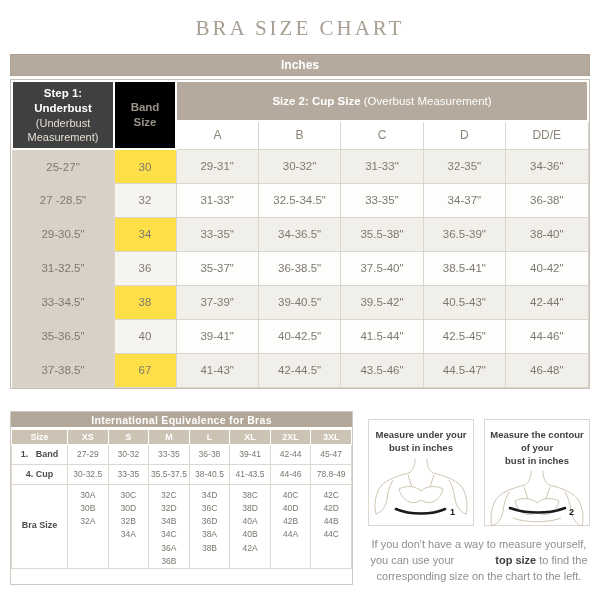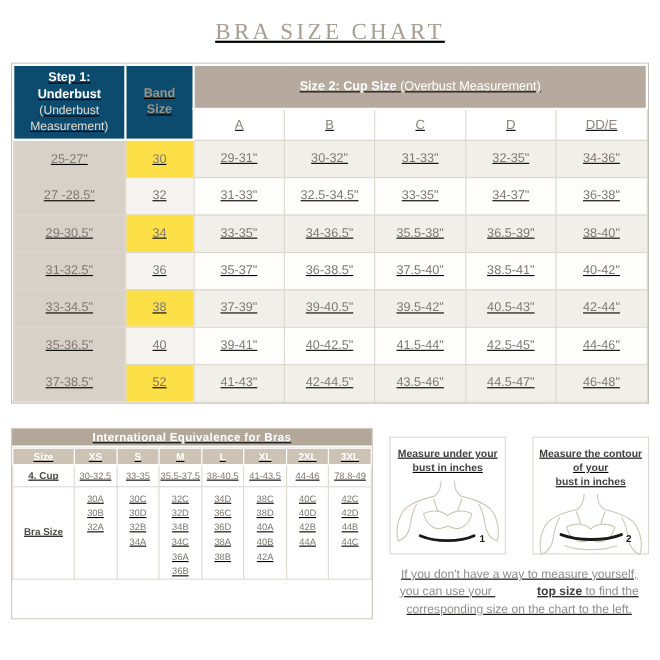--- a/index.html
+++ b/index.html
@@ -1,38 +1,38 @@
 <!DOCTYPE html>
 <html><head>
 <meta charset="utf-8">
 <style>
   * { box-sizing: border-box; margin: 0; padding: 0; }
   html, body { width: 600px; height: 600px; background: #fff;
     font-family: "Liberation Sans", sans-serif; }
-  .page { width: 600px; height: 600px; overflow: hidden; text-decoration: underline; }
+  .page { width: 600px; height: 600px; overflow: hidden; }
 
   
   .title { text-align: center; font-family: "Liberation Serif", serif;
     color: #a89e91; font-size: 21px; letter-spacing: 3px; font-weight: 400;
     padding: 16px 0 13px; }
 
   
   .inches-bar { margin: 0 10px; height: 22px; background: #b5aa9d; color: #fff;
     font-weight: bold; font-size: 12px; display: flex; align-items: center;
     justify-content: center; border: 1px solid #aca192; }
   .main-wrap { margin: 3px 10px 0; border: 1px solid #c6bfb2; }
   table { border-collapse: collapse; }
   .main-table { width: 100%; table-layout: fixed; }
   .main-table th, .main-table td { text-align: center; vertical-align: middle; }
-  th.step1 { background: #0c4a6e; border: 2px solid #fff; padding: 4px 2px; }
+  th.step1 { background: #404040; border: 2px solid #fff; padding: 4px 2px; }
   .step1-bold { color: #fff; font-weight: bold; font-size: 11.5px;
     line-height: 1.3; white-space: pre-line; }
   .step1-sub { color: #e4ddd2; font-weight: normal; font-size: 11px;
     line-height: 1.25; white-space: pre-line; margin-top: 1px; }
-  th.band-h { background: #0c4a6e; color: #999386; font-size: 11.5px;
+  th.band-h { background: #000000; color: #999386; font-size: 11.5px;
     font-weight: bold; white-space: pre-line; line-height: 1.3;
     border: 2px solid #fff; }
   th.step2 { background: #b5aa9d; color: #fff; font-size: 11.5px;
     font-weight: bold; height: 36px; border: 2px solid #fff; }
   .s2sub { font-weight: normal; }
   th.cup-h { background: #fff; color: #8b8578; font-size: 12px;
     font-weight: normal; height: 26px; border: 1px solid #dbd6cd; }
   .main-table tbody td { height: 34px; font-size: 11.5px; color: #7e7970;
     border: 1px solid #dbd6cd; }
   td.ub { background: #d8d1c7; color: #6d675e; border-color: #c9c1b4; }
@@ -54,21 +54,21 @@
     height: 15px; border: 1px solid #fff; font-weight: bold; }
   .intl-table td { text-align: center; font-size: 8.5px; color: #7b766e;
     border: 1px solid #ddd9d1; height: 20px; }
   td.intl-label { font-weight: bold; color: #4e4b47; font-size: 9px;
     white-space: pre; }
   tr.bra-row td { vertical-align: top; padding-top: 4px; white-space: pre-line;
     line-height: 1.55; height: 66px; }
   tr.bra-row td.intl-label { vertical-align: middle; padding-top: 0; }
 
   .guide { flex: 1; }
-  .guide-boxes { display: flex; gap: 24px; margin-top: 8px; }
+  .guide-boxes { display: flex; gap: 10px; margin-top: 8px; }
   .gbox { border: 1px solid #dcd8d0; background: #fff; width: 50%;
     height: 107px; padding-top: 9px; position: relative; }
   .gcaption { font-size: 9.5px; font-weight: bold; color: #403f3d;
     text-align: center; line-height: 1.35; white-space: pre-line; }
   .gfig { display: block; margin: 3px auto 0; }
   .sketch { stroke: #cfc5b3; fill: none; stroke-width: 1; }
   .measure { stroke: #1a1a1a; fill: none; stroke-width: 2.6;
     stroke-linecap: round; }
   .marker { font-size: 9px; font-weight: bold; fill: #1a1a1a;
     font-family: "Liberation Sans", sans-serif; }
@@ -77,20 +77,21 @@
     text-align: center; line-height: 1.45; padding: 0 2px; }
   .note .b { color: #403f3d; font-weight: bold; margin-left: 38px; }
 </style>
 </head>
 <body>
 
 <div class="page">
 
   <div class="title">BRA SIZE CHART</div>
 
+  <div class="inches-bar">Inches</div>
 
   <div class="main-wrap">
     <table class="main-table">
       <colgroup>
         <col style="width:102px">
           <col style="width:62px">
         <col>
           <col>
           <col>
           <col>
@@ -169,21 +170,21 @@
           <td class="ub">35-36.5"</td>
           <td class="bd">40</td>
           <td class="cup">39-41"</td>
           <td class="cup">40-42.5"</td>
           <td class="cup">41.5-44"</td>
           <td class="cup">42.5-45"</td>
           <td class="cup">44-46"</td>
         </tr>
         <tr class="r-odd">
           <td class="ub">37-38.5"</td>
-          <td class="bd">52</td>
+          <td class="bd">67</td>
           <td class="cup">41-43"</td>
           <td class="cup">42-44.5"</td>
           <td class="cup">43.5-46"</td>
           <td class="cup">44.5-47"</td>
           <td class="cup">46-48"</td>
         </tr>
       </tbody>
     </table>
   </div>
 
@@ -208,20 +209,30 @@
             <th>XS</th>
             <th>S</th>
             <th>M</th>
             <th>L</th>
             <th>XL</th>
             <th>2XL</th>
             <th>3XL</th>
           </tr>
         </thead>
         <tbody>
+          <tr>
+            <td class="intl-label">1.   Band</td>
+            <td>27-29</td>
+            <td>30-32</td>
+            <td>33-35</td>
+            <td>36-38</td>
+            <td>39-41</td>
+            <td>42-44</td>
+            <td>45-47</td>
+          </tr>
           <tr>
             <td class="intl-label">4. Cup</td>
             <td>30-32.5</td>
             <td>33-35</td>
             <td>35.5-37.5</td>
             <td>38-40.5</td>
             <td>41-43.5</td>
             <td>44-46</td>
             <td>78.8-49</td>
           </tr>

